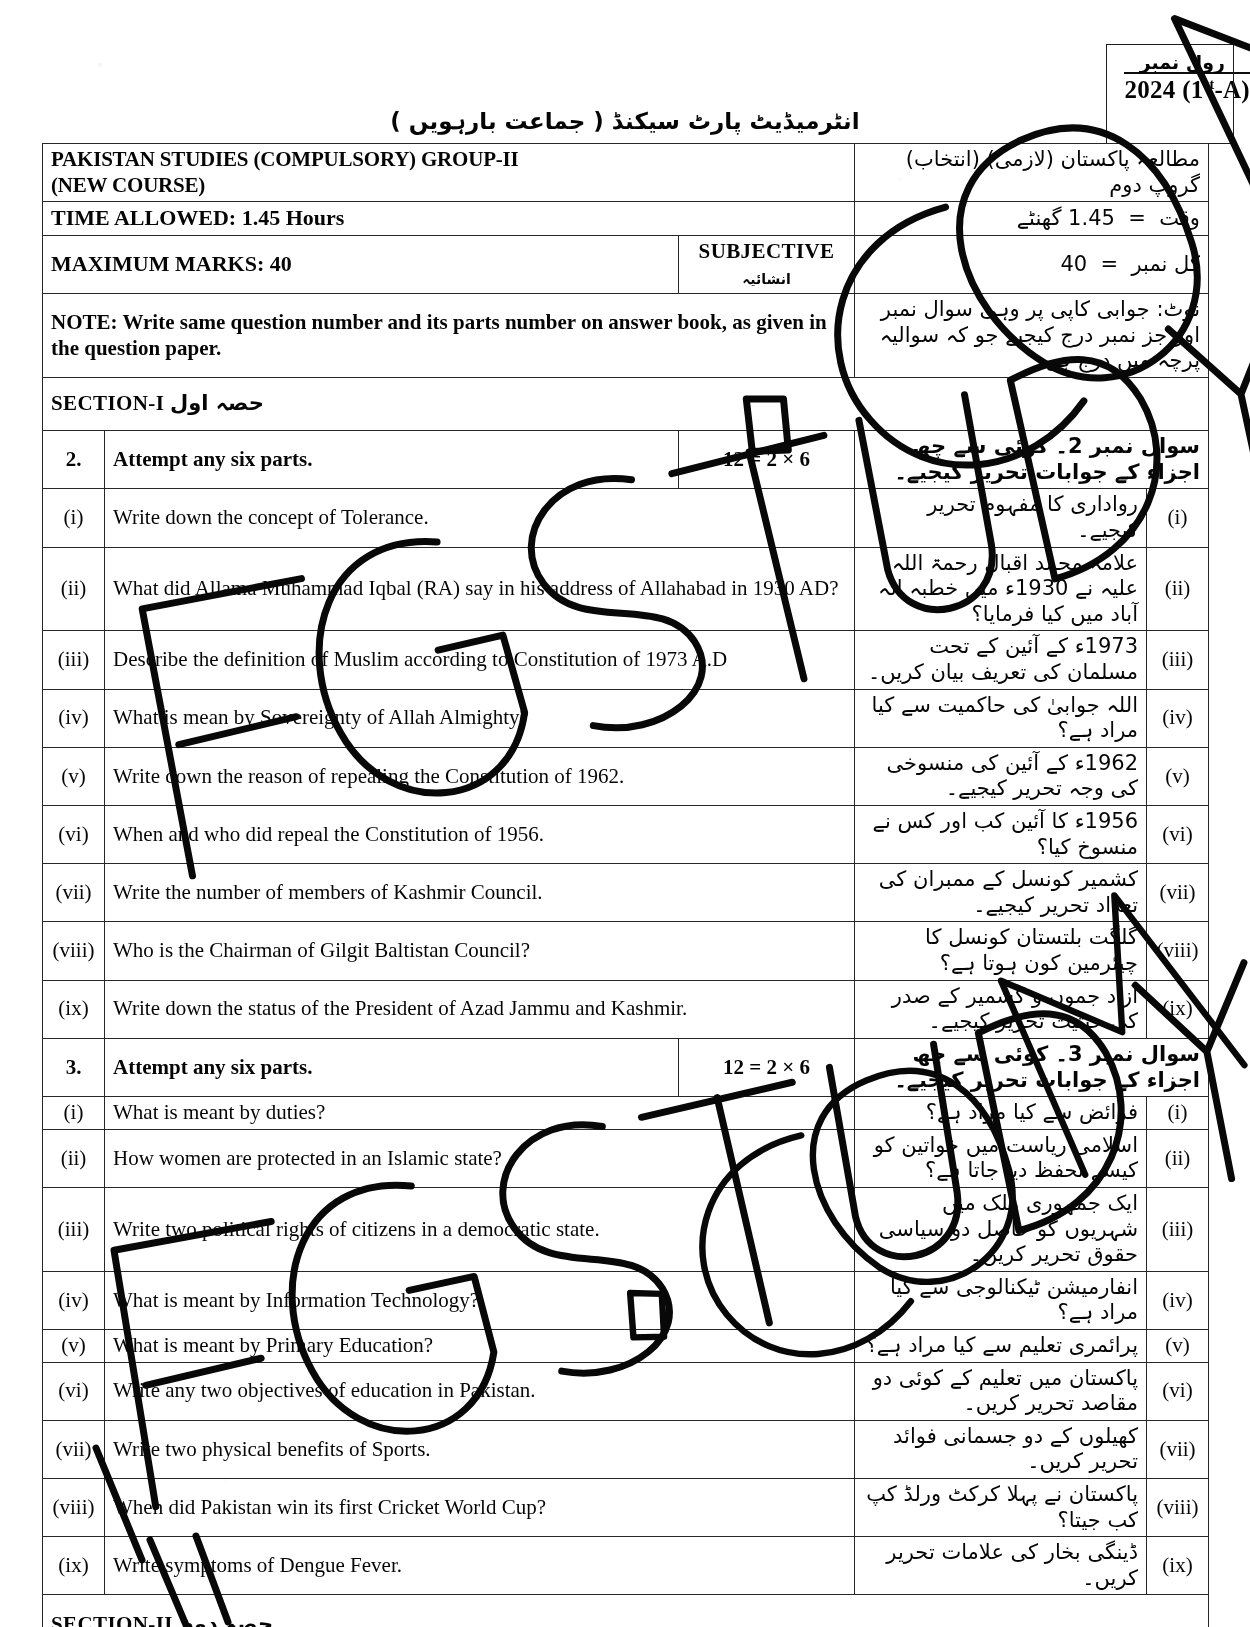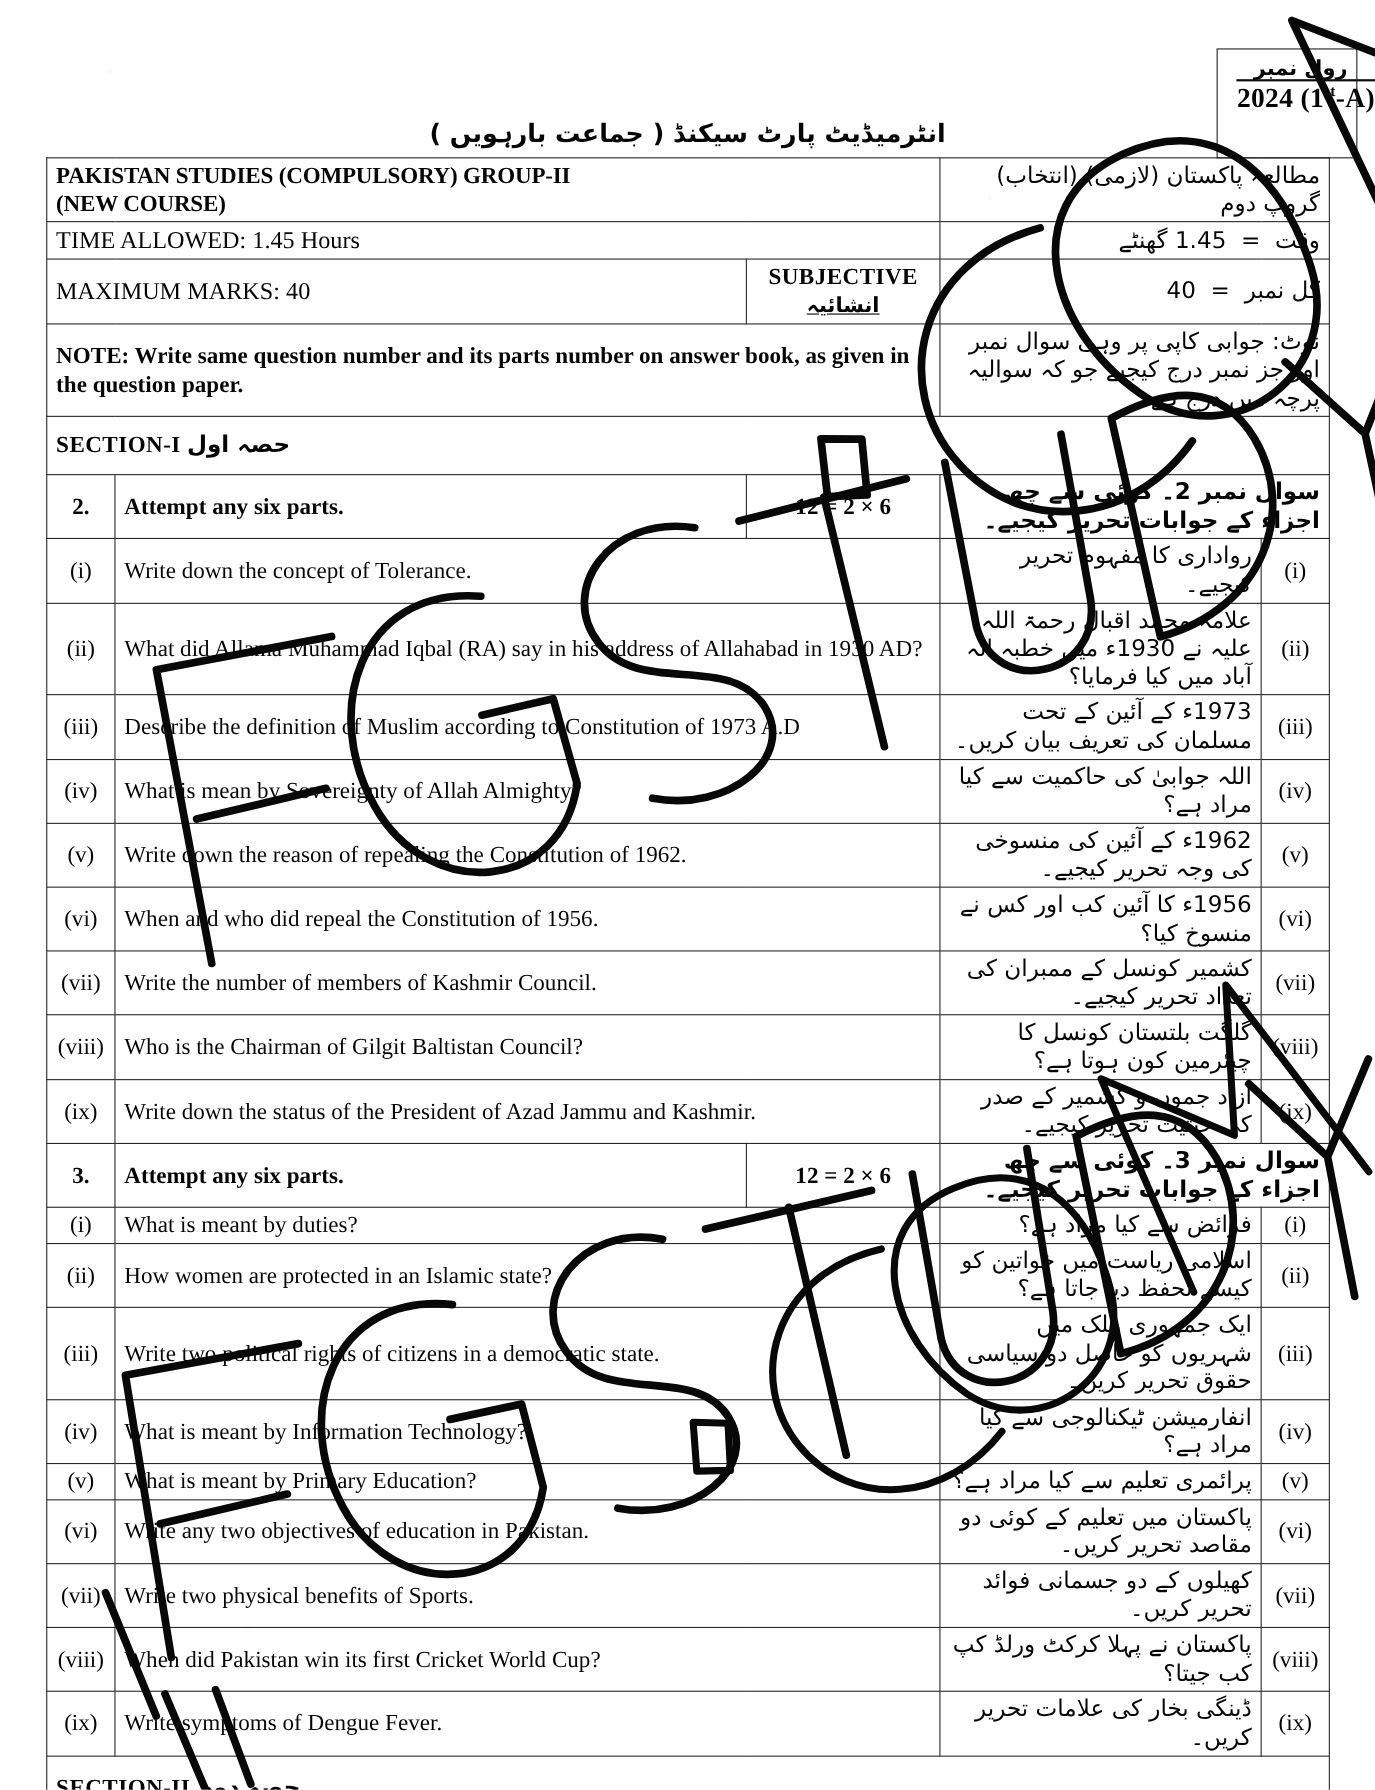--- a/index.html
+++ b/index.html
@@ -101,21 +101,21 @@
 
   .eng { font-family: "Liberation Serif", serif; }
   .ur  {
     font-family: "DejaVu Sans", sans-serif;
     direction: rtl;
     text-align: right;
     font-size: 18px;
     letter-spacing: -.6px;
     line-height: 1.35;
   }
-  .bold { font-weight: normal; }
+  .bold { font-weight: bold; }
   .ctr  { text-align: center; }
   .rom  { text-align: center; font-size: 20px; }
 
   .title-cell   { font-weight: bold; font-size: 23px; letter-spacing: -.2px; }
   .subj-cell    { font-weight: bold; font-size: 23px; text-align: center; letter-spacing: .4px; }
   .note-cell    { font-weight: bold; font-size: 14.5px; padding: 2px 8px; }
   .note-ur      { font-size: 13.5px; }
   .section-cell { font-weight: bold; font-size: 22px; letter-spacing: .4px; }
   .section-cell .uu { font-family: "DejaVu Sans", sans-serif; font-weight: 600; margin-right: 14px; }
   .marks-cell   { font-weight: bold; text-align: center; font-size: 21px; white-space: nowrap; }
@@ -185,21 +185,21 @@
         <span>وقت</span>
         <span>&nbsp;=&nbsp;</span>
         <span>1.45 گھنٹے</span>
       </td>
     </tr>
 
     <tr>
       <td class="eng bold" colspan="2" style="font-size:22px">MAXIMUM MARKS: 40</td>
       <td class="subj-cell">
         <span>SUBJECTIVE</span>
-        <span class="ur" style="font-size:19px;display:inline;text-decoration:underline;">انشائیہ</span>
+        <span class="ur" style="font-size:14px;display:inline;">انشائیہ</span>
       </td>
       <td class="ur" colspan="2">
         <span>کل نمبر</span>
         <span>&nbsp;=&nbsp;</span>
         <span>40</span>
       </td>
     </tr>
 
     <tr>
       <td class="eng note-cell" colspan="3">NOTE: Write same question number and its parts number on answer book, as given in the question paper.</td>

